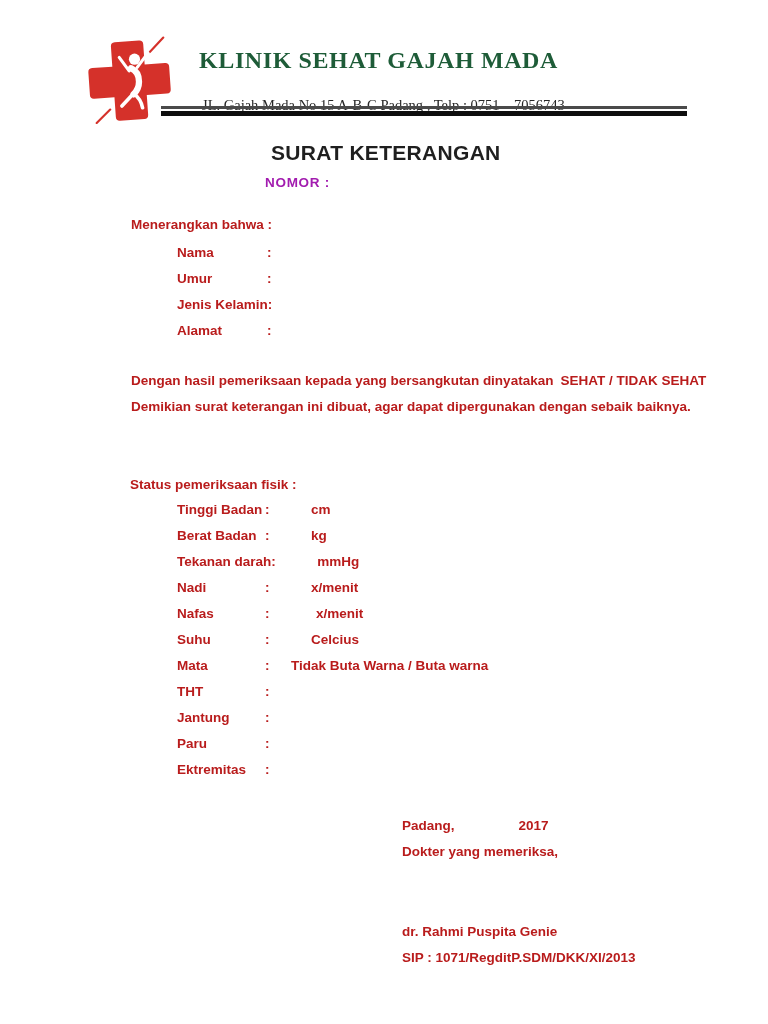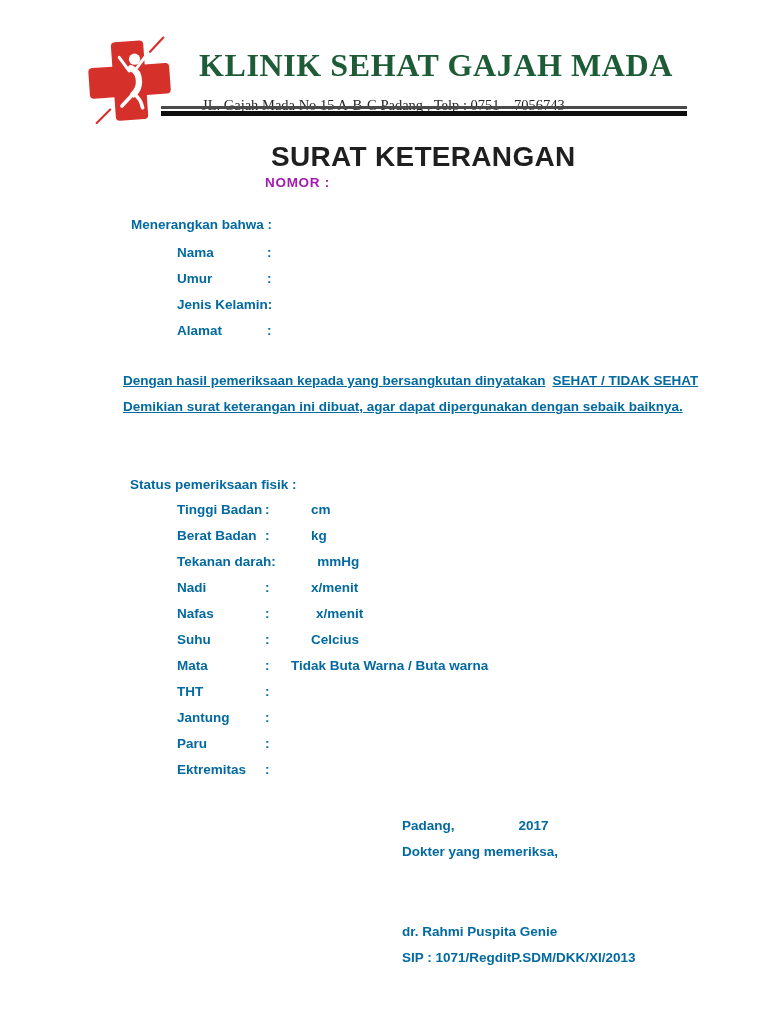--- a/index.html
+++ b/index.html
@@ -5,55 +5,55 @@
   html,body{margin:0;padding:0;background:#ffffff;}
   .page{
     position:relative;width:768px;height:1024px;background:#ffffff;
     font-family:"Liberation Sans",sans-serif;color:#1f1f1f;overflow:hidden;
     margin:0 auto;
   }
   
   .logo{position:absolute;left:76px;top:34px;width:108px;height:90px;}
   .clinic-name{
     position:absolute;left:199px;top:47px;
-    font-family:"Liberation Serif",serif;font-weight:700;font-size:32px;
+    font-family:"Liberation Serif",serif;font-weight:700;font-size:24px;
     letter-spacing:0.6px;white-space:nowrap;color:#1e5c38;
   }
   .clinic-address{
     position:absolute;left:202px;top:97px;
     font-family:"Liberation Serif",serif;font-size:14.5px;color:#262626;
     white-space:nowrap;
   }
   .head-rule{position:absolute;left:161px;top:106px;width:526px;}
   .head-rule .rule-top{height:3px;background:#4a4a4a;}
   .head-rule .rule-bottom{height:5px;background:#0e0e0e;margin-top:2px;}
 
   
   .doc-title{
     position:absolute;left:271px;top:141px;
-    font-size:28px;font-weight:700;letter-spacing:0.3px;white-space:nowrap;
+    font-size:21px;font-weight:700;letter-spacing:0.3px;white-space:nowrap;
   }
   .doc-number{
     position:absolute;left:265px;top:175px;
     font-size:13.5px;font-weight:700;letter-spacing:0.7px;color:#a21caf;
   }
 
   
-  .bt{font-size:13.5px;font-weight:700;color:#0369a1;}
+  .bt{font-size:13.5px;font-weight:700;color:#b91c1c;}
 
   
   .subject-heading{position:absolute;left:131px;top:217px;white-space:nowrap;}
   .subject-rows{position:absolute;left:177px;top:240px;}
   .srow{display:flex;line-height:26px;height:26px;align-items:flex-end;}
   .srow .lbl{min-width:90px;}
   .srow .col{width:20px;}
   .srow .val{white-space:nowrap;}
 
   
-  .statement{position:absolute;left:123px;top:368px;width:600px;text-decoration:underline;}
+  .statement{position:absolute;left:131px;top:368px;width:600px;}
   .sline{line-height:26px;height:26px;white-space:nowrap;}
   .sline .emph{margin-left:7px;}
   .dots{letter-spacing:0.5px;}
 
   
   .physical-heading{position:absolute;left:130px;top:477px;white-space:nowrap;}
   .phys-rows{position:absolute;left:177px;top:497px;}
   .prow{display:flex;line-height:26px;height:26px;}
   .prow .lbl{min-width:88px;}
   .prow .col{width:14px;}

